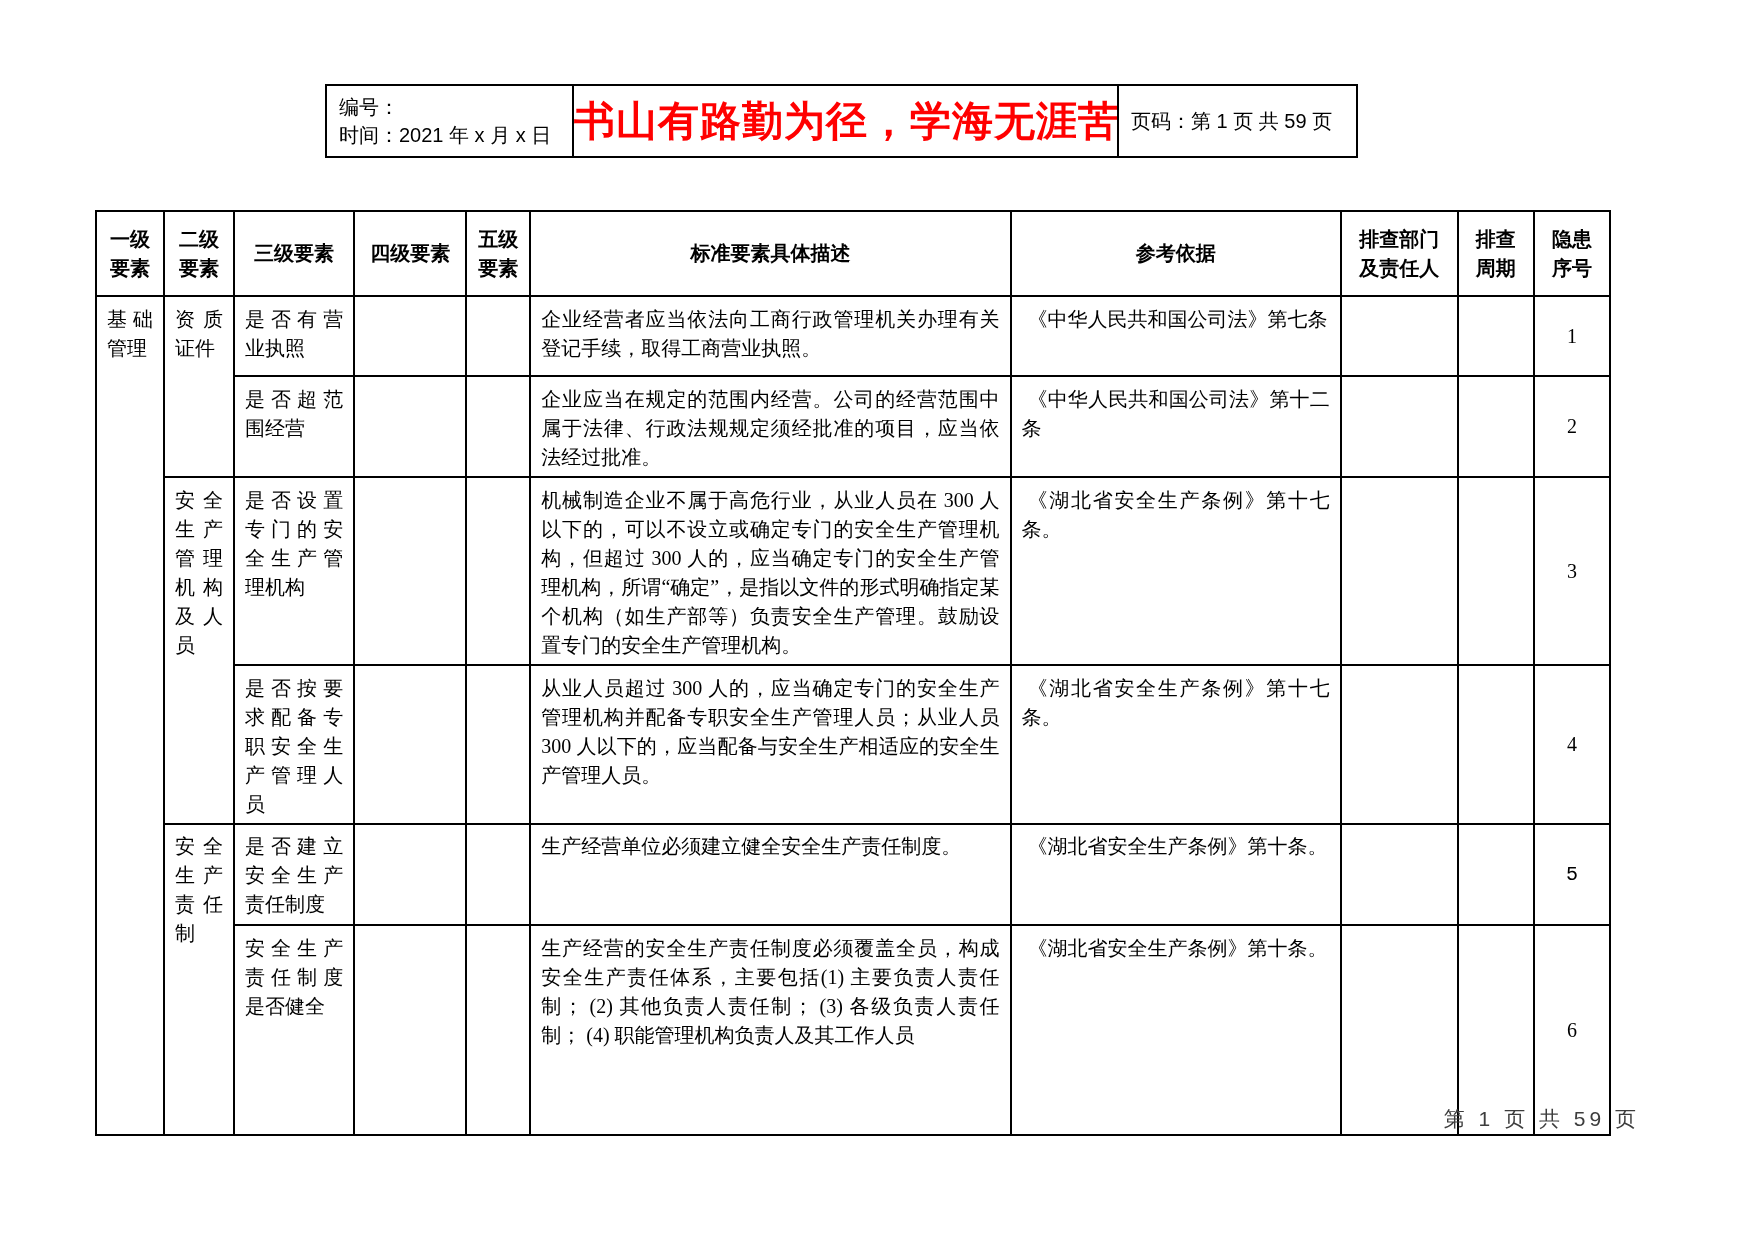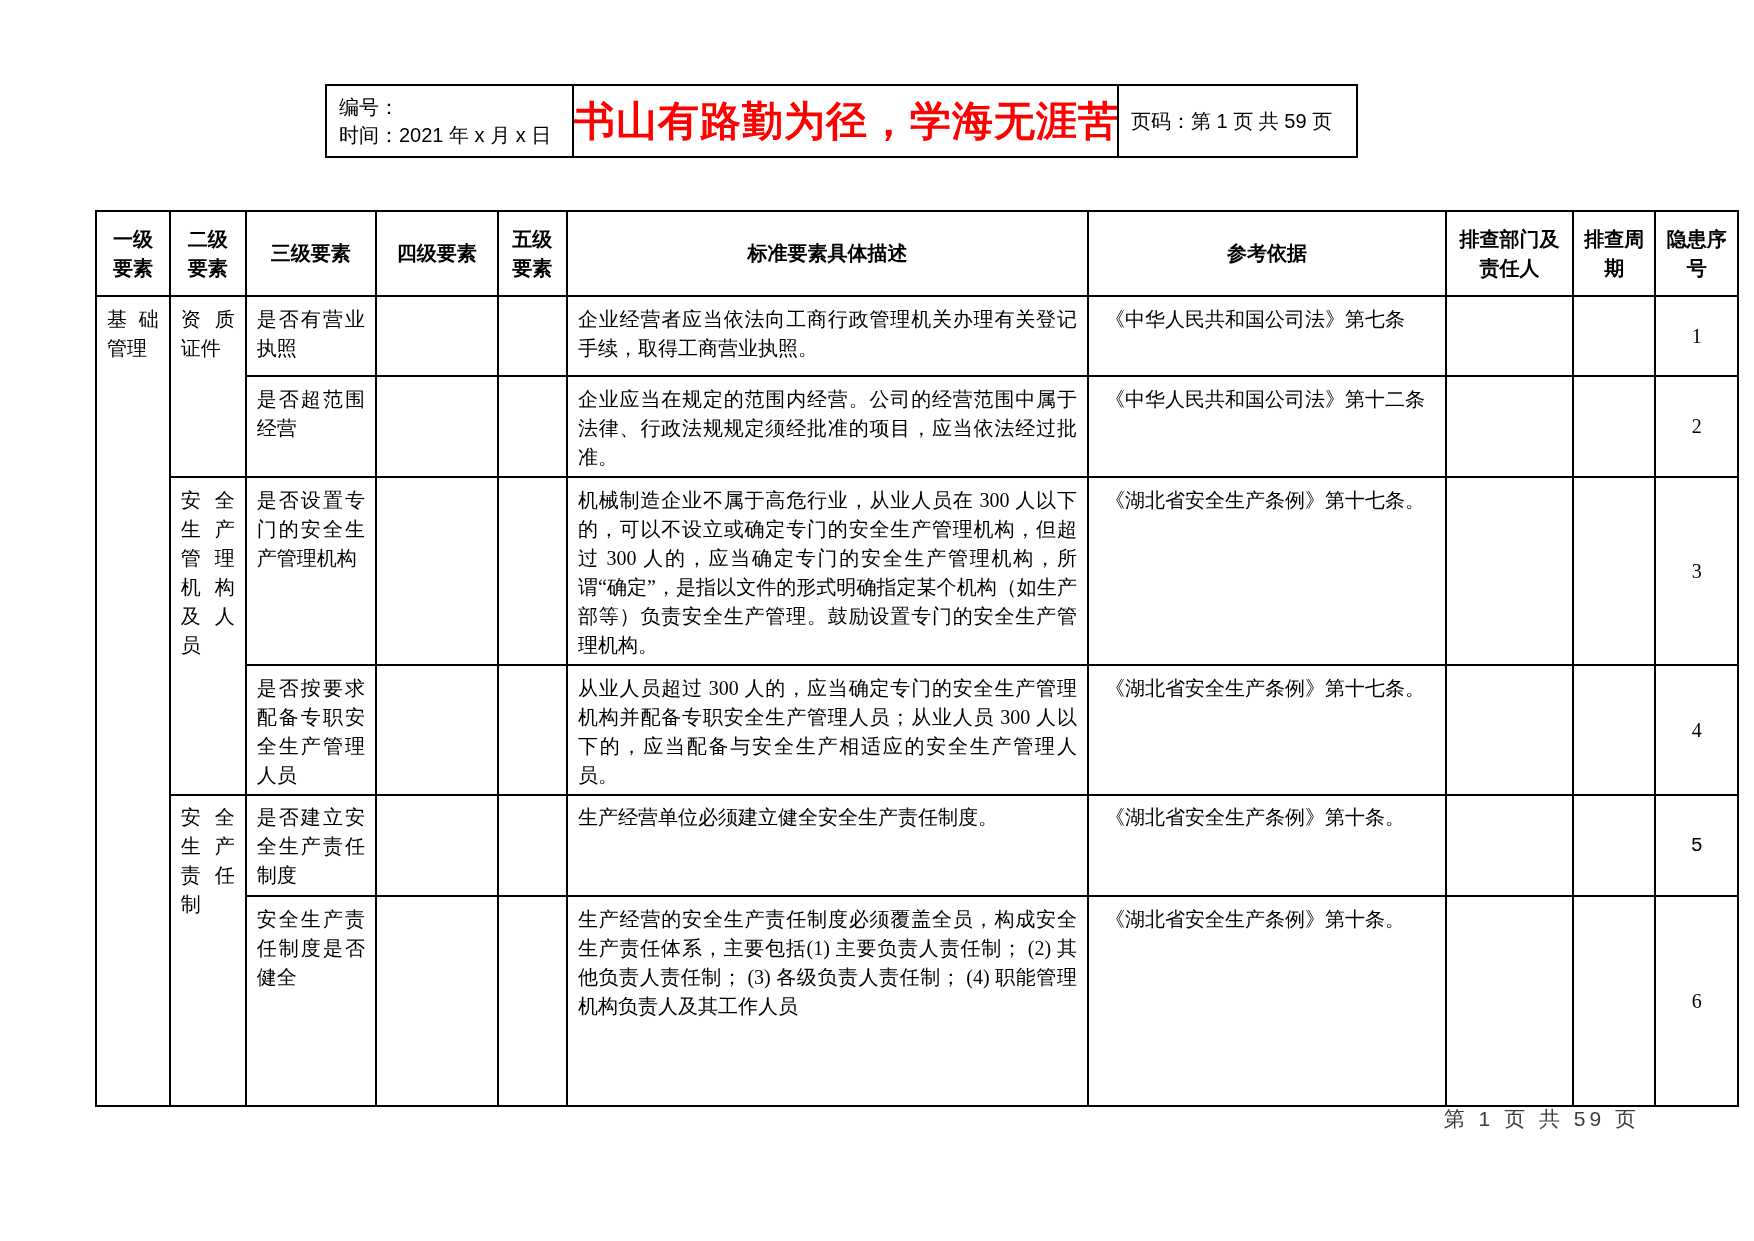--- a/index.html
+++ b/index.html
@@ -29,21 +29,21 @@
   .dh-mid .motto{
     font-size:41px;font-weight:bold;letter-spacing:1px;white-space:nowrap;
   }
   .dh-right{width:237px;font-family:"Liberation Sans","DejaVu Sans",sans-serif;font-size:20px;margin-top:15px;}
   .dh-right .line{display:block;padding-left:12px;white-space:nowrap;}
 
   
   .main-table{
     position:absolute;left:95px;top:210px;
     border-collapse:collapse;table-layout:fixed;
-    width:1644px;
+    width:1516px;
   }
   .main-table th,.main-table td{
     border:2px solid #000;
     font-size:20px;
     line-height:29px;
     overflow:hidden;
   }
   .main-table th{
     font-weight:bold;
     text-align:center;

